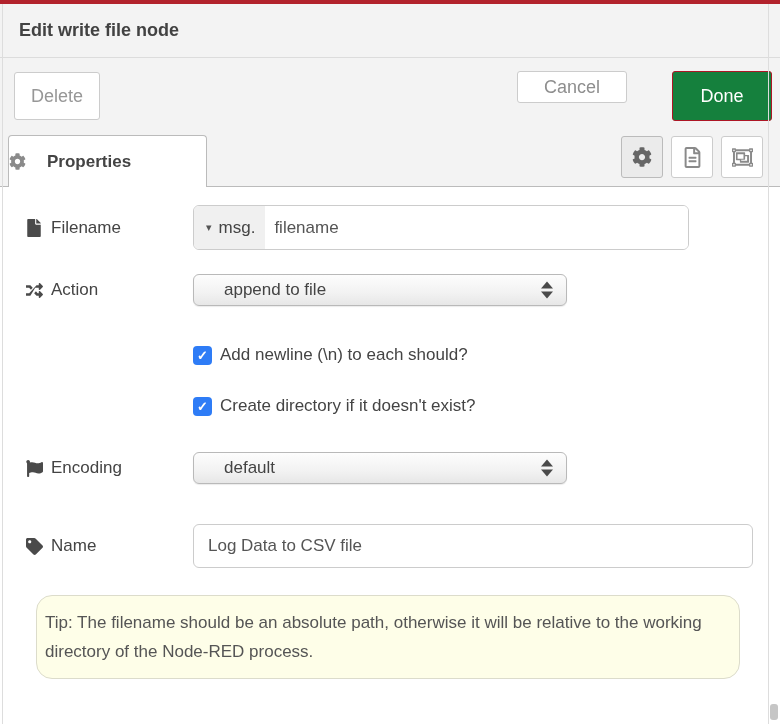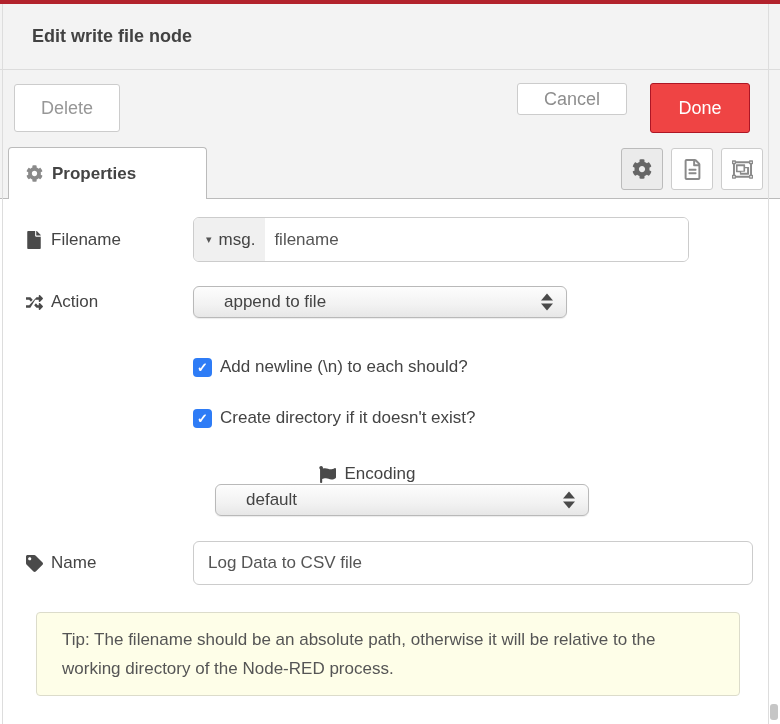--- a/index.html
+++ b/index.html
@@ -4,54 +4,54 @@
 <style>
   * { box-sizing: border-box; margin: 0; padding: 0; }
   html,body { width: 780px; height: 724px; background: #fff; }
   body { font-family: "Liberation Sans", sans-serif; color: #444; overflow: hidden; }
 
   .dialog { position: relative; width: 780px; height: 724px; background: #fff; }
   .left-edge { position: absolute; left: 2px; top: 4px; bottom: 0; width: 1px; background: #ddd; z-index: 6; }
 
   .topbar { height: 4px; background: #b2222c; }
 
-  .header { height: 66px; background: #f3f3f3; border-bottom: 1px solid #dcdcdc;
-            display: flex; align-items: center; padding-left: 32px; }
+  .header { height: 54px; background: #f3f3f3; border-bottom: 1px solid #dcdcdc;
+            display: flex; align-items: center; padding-left: 19px; }
   .header .title { font-size: 18px; font-weight: bold; color: #424242; }
 
   .button-bar { position: relative; height: 75px; background: #f3f3f3; }
   .btn { position: absolute; font-family: "Liberation Sans", sans-serif; font-size: 18px;
          background: #fff; border: 1px solid #ccc; border-radius: 3px; cursor: pointer; }
-  .btn-delete { left: 14px; top: 14px; width: 106px; height: 48px; color: #979797; }
+  .btn-delete { left: 14px; top: 14px; width: 86px; height: 48px; color: #979797; }
   .btn-cancel { left: 517px; top: 13px; width: 110px; height: 32px; color: #8e8e8e; }
-  .btn-done   { left: 650px; top: 13px; width: 100px; height: 50px;
-                background: #ef4444; border-color: #ad1625; color: #fff; }
+  .btn-done   { left: 672px; top: 13px; width: 100px; height: 50px;
+                background: #15803d; border-color: #ad1625; color: #fff; }
 
   .tab-bar { position: relative; height: 54px; background: #f3f3f3; }
   .tab-bar::after { content: ""; position: absolute; left: 0; right: 0; bottom: 0;
                     height: 1px; background: #bbb; }
   .tab { position: absolute; left: 8px; top: 2px; width: 199px; height: 52px; z-index: 2;
          background: #fff; border: 1px solid #bbb; border-bottom: none;
          border-radius: 4px 4px 0 0; display: flex; align-items: center;
-         gap: 9px; padding-left: 17px; cursor: pointer; }
+         gap: 21px; cursor: pointer; }
   .tab-label { font-size: 17px; font-weight: bold; color: #444; }
   .tab-icon svg { display: block; }
 
   .tb-btn { position: absolute; top: 3px; width: 42px; height: 42px; z-index: 2;
             background: #fff; border: 1px solid #ccc; border-radius: 3px;
             display: flex; align-items: center; justify-content: center; cursor: pointer; }
   .tb-btn.active { background: #ebebeb; border-color: #bbb; }
   .tb-btn-1 { right: 117px; } .tb-btn-2 { right: 67px; } .tb-btn-3 { right: 17px; }
 
   .content { padding-top: 18px; background: #fff; }
 
   .form-row { display: flex; align-items: center; margin-left: 24px; }
   .row-filename { margin-bottom: 24px; }
   .row-action   { margin-bottom: 39px; }
-  .row-encoding { margin-bottom: 25px; flex-direction: column; }
+  .row-encoding { margin-bottom: 40px; }
   .row-name     { margin-bottom: 27px; }
 
   .form-label { width: 169px; display: flex; align-items: center; gap: 7px;
                 font-size: 17px; color: #444; flex-shrink: 0; }
   .form-label .icon { width: 20px; display: flex; justify-content: center; align-items: center; }
 
   .typed-input { display: flex; align-items: stretch; width: 496px; height: 45px;
                  border: 1px solid #ccc; border-radius: 6px; overflow: hidden; background: #fff; }
   .typed-prefix { display: flex; align-items: center; gap: 7px; padding: 0 10px 0 12px;
                   background: #f0f0f0; cursor: pointer; }
@@ -79,21 +79,21 @@
               display: flex; align-items: center; justify-content: center; cursor: pointer;
               flex-shrink: 0; }
   .checkmark { color: #fff; font-size: 13px; font-weight: bold; line-height: 1; }
   .cb-label { font-size: 17px; color: #444; cursor: default; }
 
   .text-input { width: 560px; height: 44px; border: 1px solid #ccc; border-radius: 6px;
                 padding-left: 14px; font-family: "Liberation Sans", sans-serif;
                 font-size: 17px; color: #555; outline: none; }
 
   .form-tip { margin: 0 0 0 36px; width: 704px; background: #fefee8;
-              border: 1px solid #dcdccb; border-radius: 4px; padding: 12px 25px;
+              border: 1px solid #dcdccb; border-radius: 16px; padding: 12px 8px;
               font-size: 17px; line-height: 29px; color: #555; }
 
   .scroll-line { position: absolute; right: 11px; top: 4px; bottom: 0; width: 1px;
                  background: #ddd; z-index: 5; }
   .scroll-thumb { position: absolute; right: 2px; bottom: 4px; width: 8px; height: 16px;
                   background: #c6c6c6; border-radius: 3px; z-index: 6; cursor: pointer; }
 
   svg { display: block; }
 </style>
 </head>

